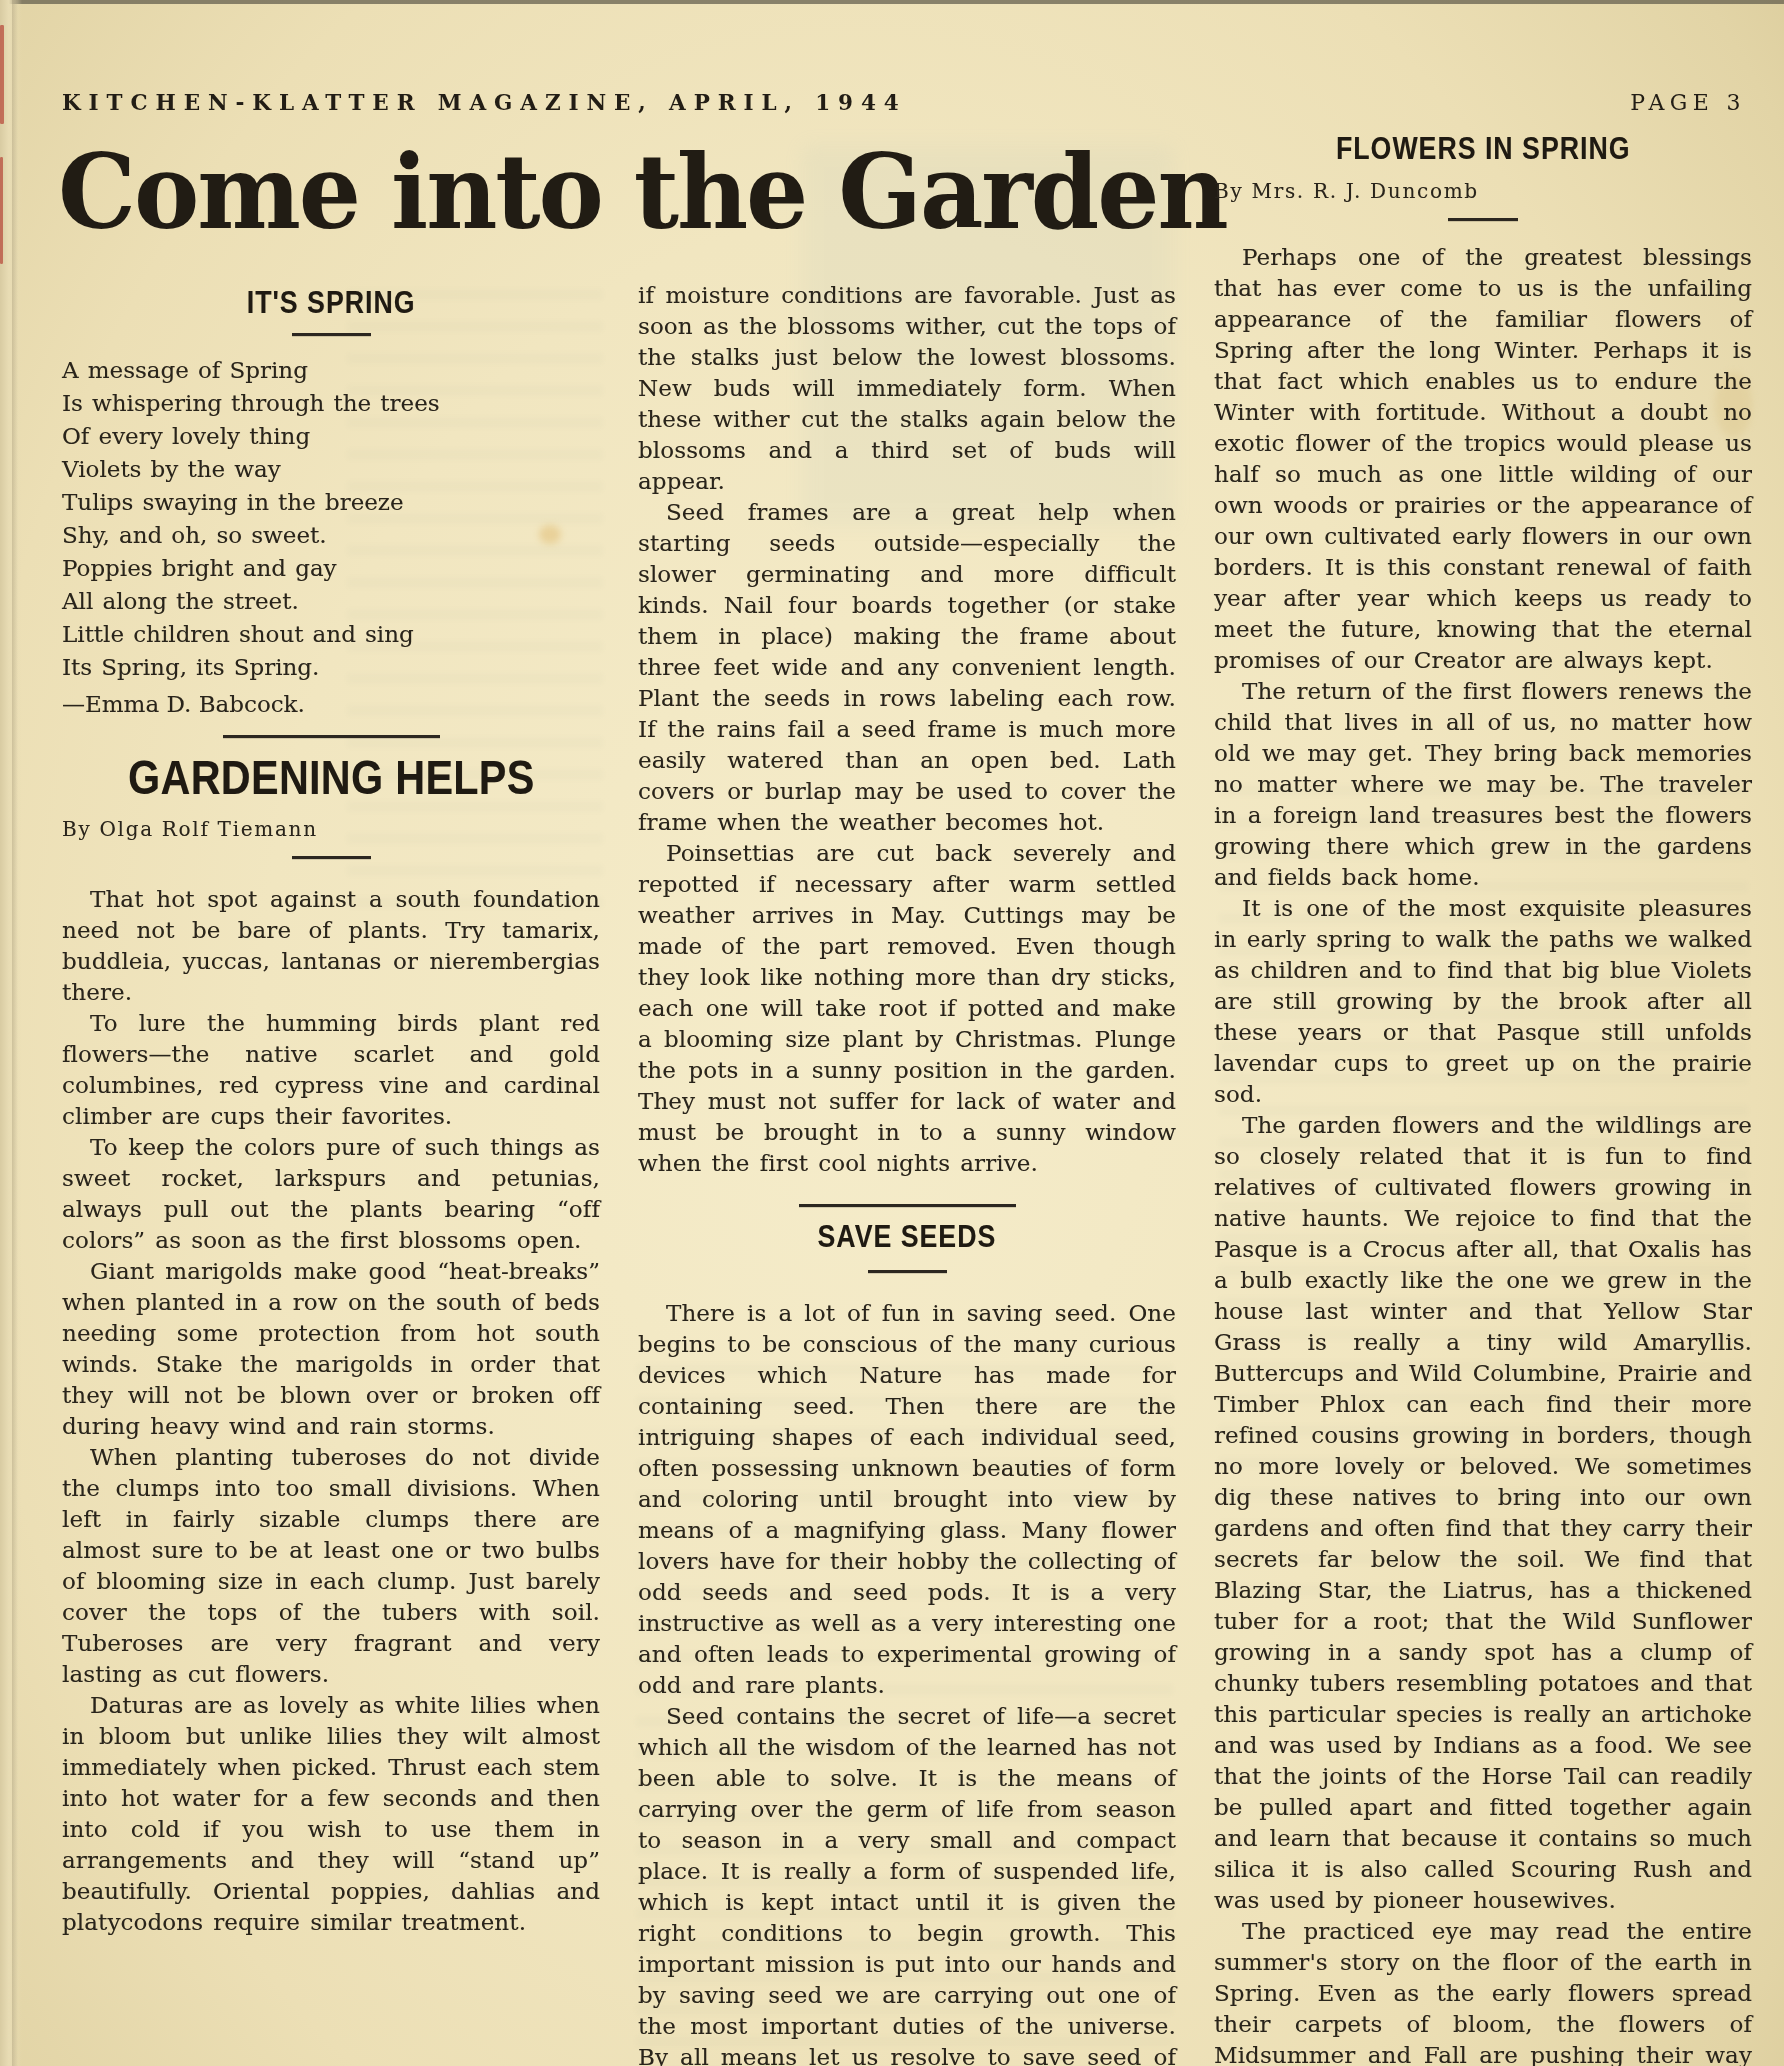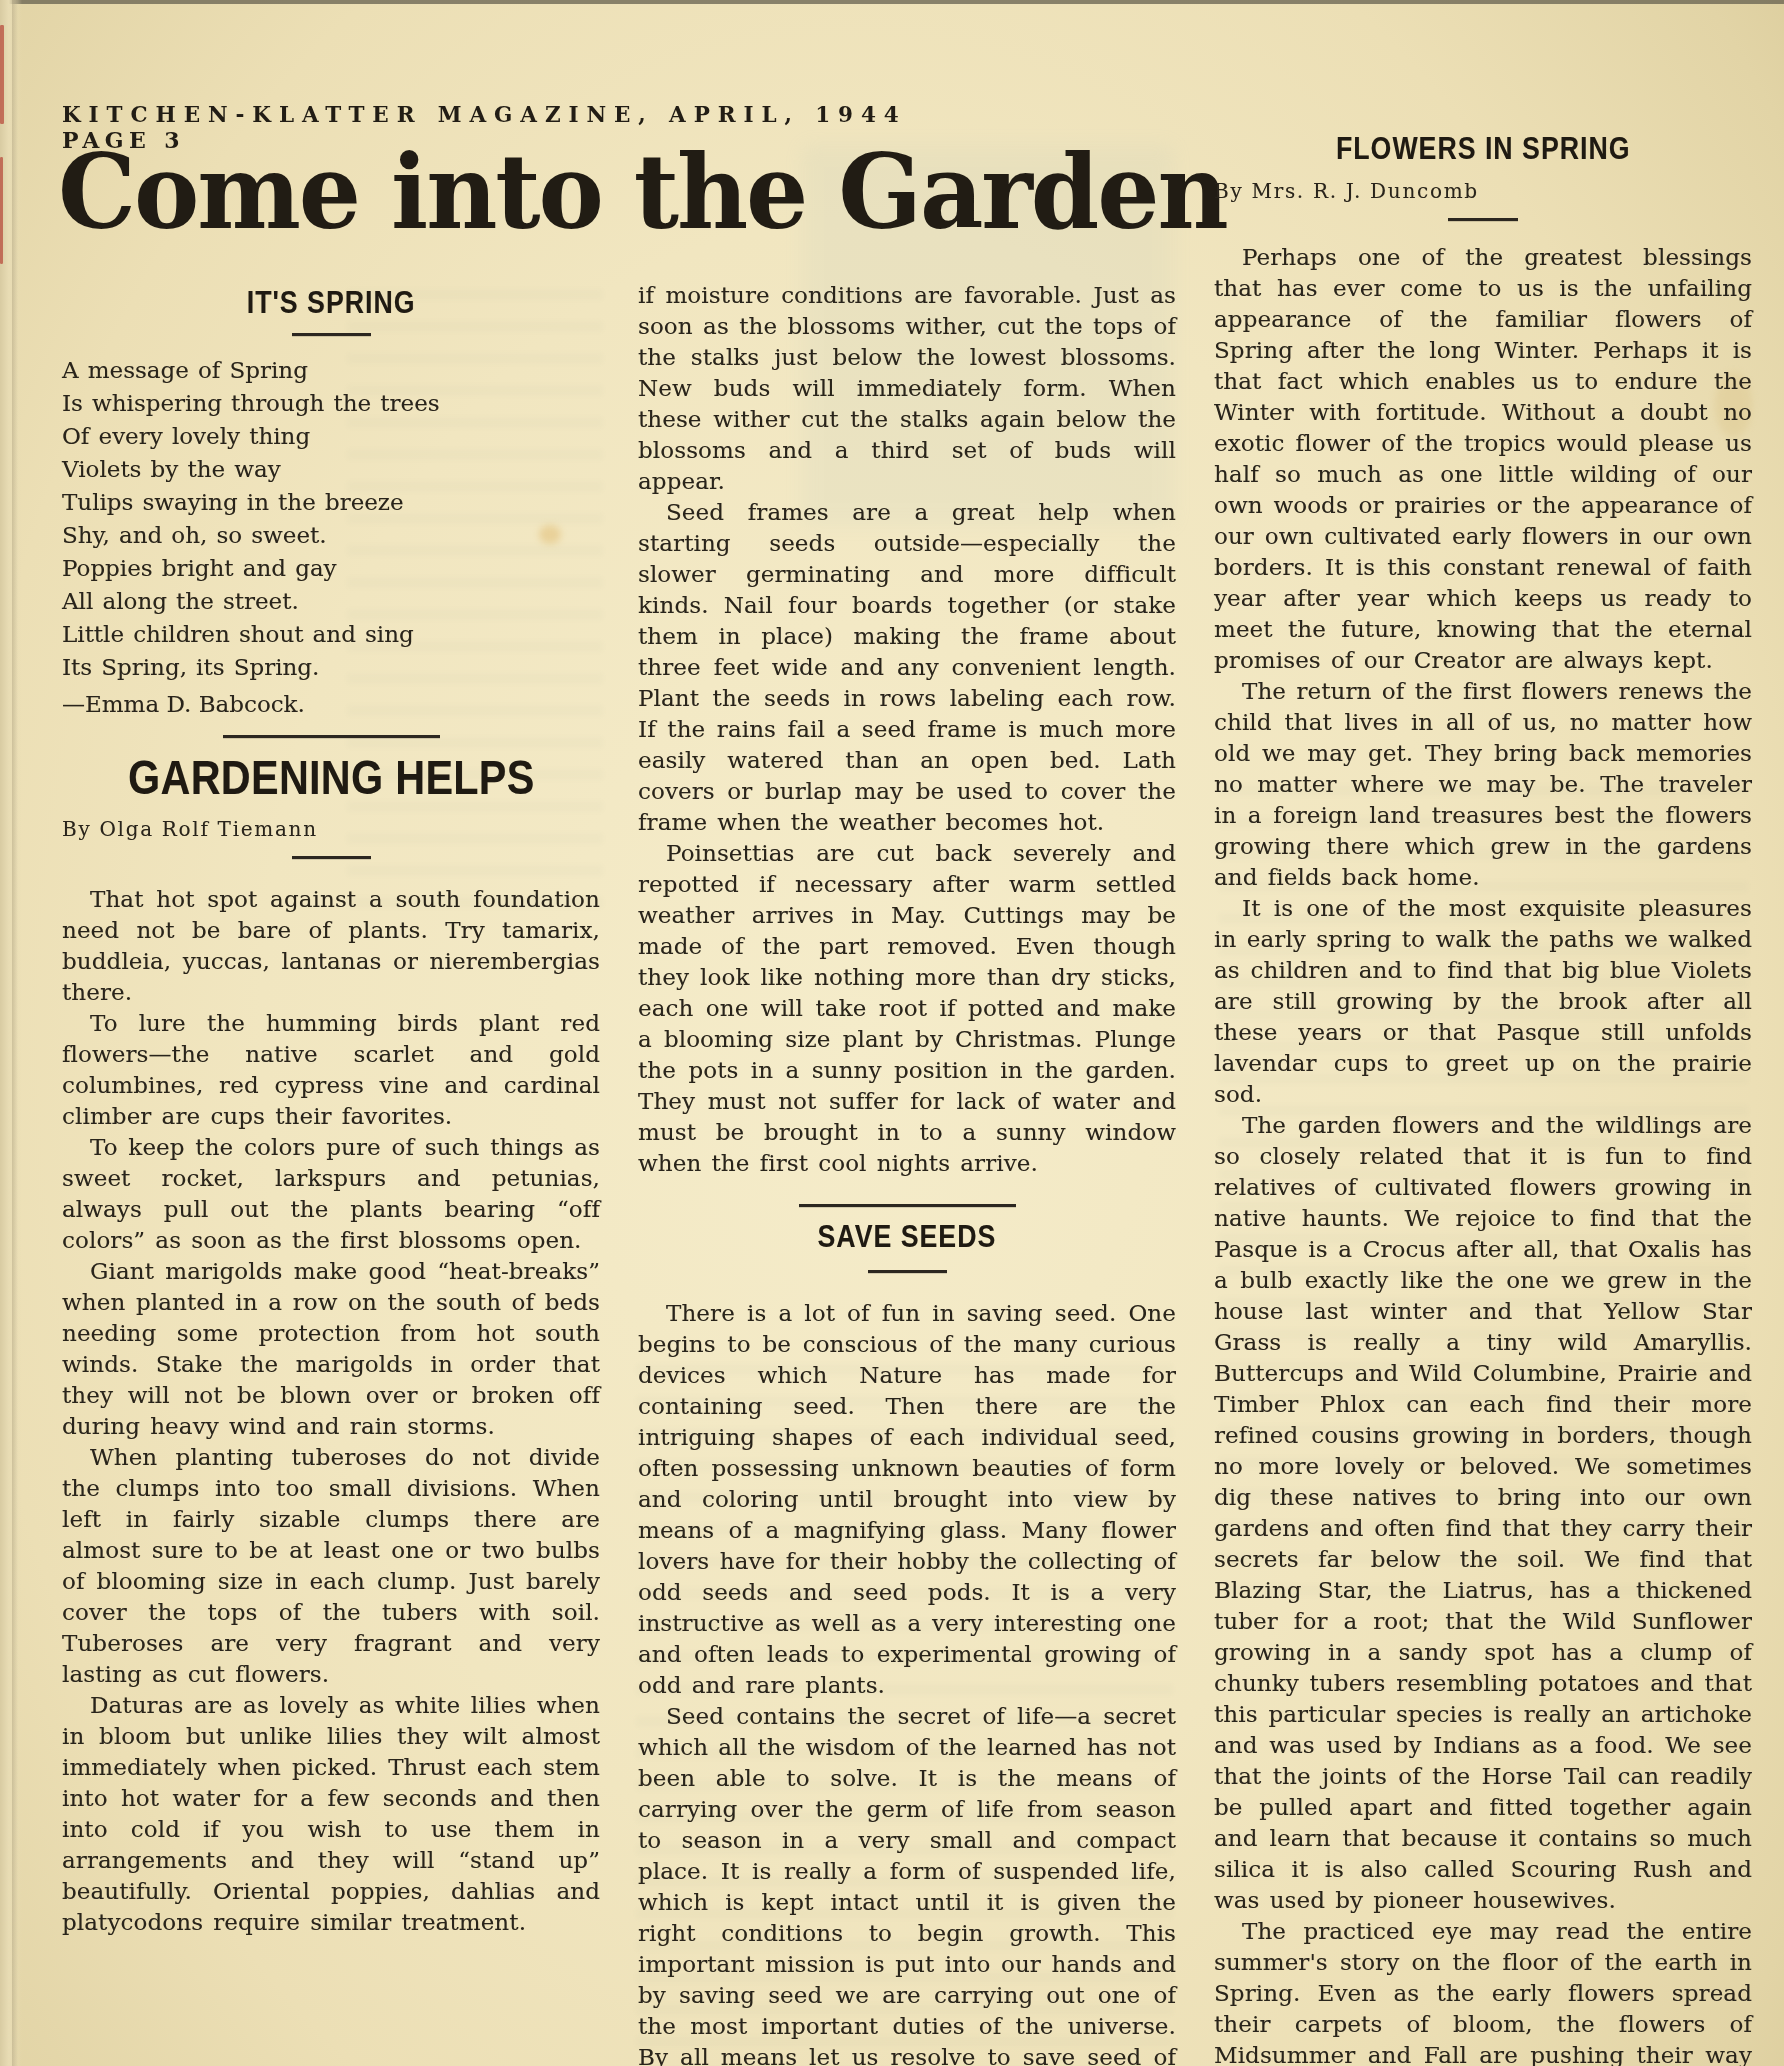--- a/index.html
+++ b/index.html
@@ -34,29 +34,29 @@
     background:repeating-linear-gradient(180deg, rgba(116,136,120,.6) 0 10.7px, rgba(116,136,120,0) 10.7px 32px);
     opacity:.05;filter:blur(2.9px);
   }
   #ghost1{left:802px;top:145px;width:372px;height:380px;}
   #ghost2{left:347px;top:289px;width:256px;height:620px;}
   #ghost3{left:636px;top:1364px;width:537px;height:868px;}
   #ghost4{left:1219px;top:785px;width:529px;height:826px;}
 
   
   .masthead{
-    position:absolute;top:102px;left:62px;width:1684px;
-    display:flex;justify-content:space-between;align-items:baseline;flex-direction:column;
+    position:absolute;top:90px;left:62px;width:1684px;
+    display:flex;justify-content:space-between;align-items:baseline;
   }
   .mast-title{
     font-family:"DejaVu Serif",serif;font-weight:bold;font-size:21.5px;
     letter-spacing:7.9px;white-space:nowrap;color:#221d15;
   }
   .mast-page{
-    font-family:"DejaVu Serif",serif;font-weight:bold;font-size:22px;
+    font-family:"DejaVu Serif",serif;font-weight:normal;font-size:22px;
     letter-spacing:5.4px;white-space:nowrap;color:#221d15;text-align:right;
   }
 
   
   .headline{
     position:absolute;top:137px;left:58px;width:1099px;
     text-align:center;
     font-family:"DejaVu Serif",serif;font-weight:bold;
     font-size:98px;line-height:103px;letter-spacing:-2.1px;
     white-space:nowrap;color:#211c14;

